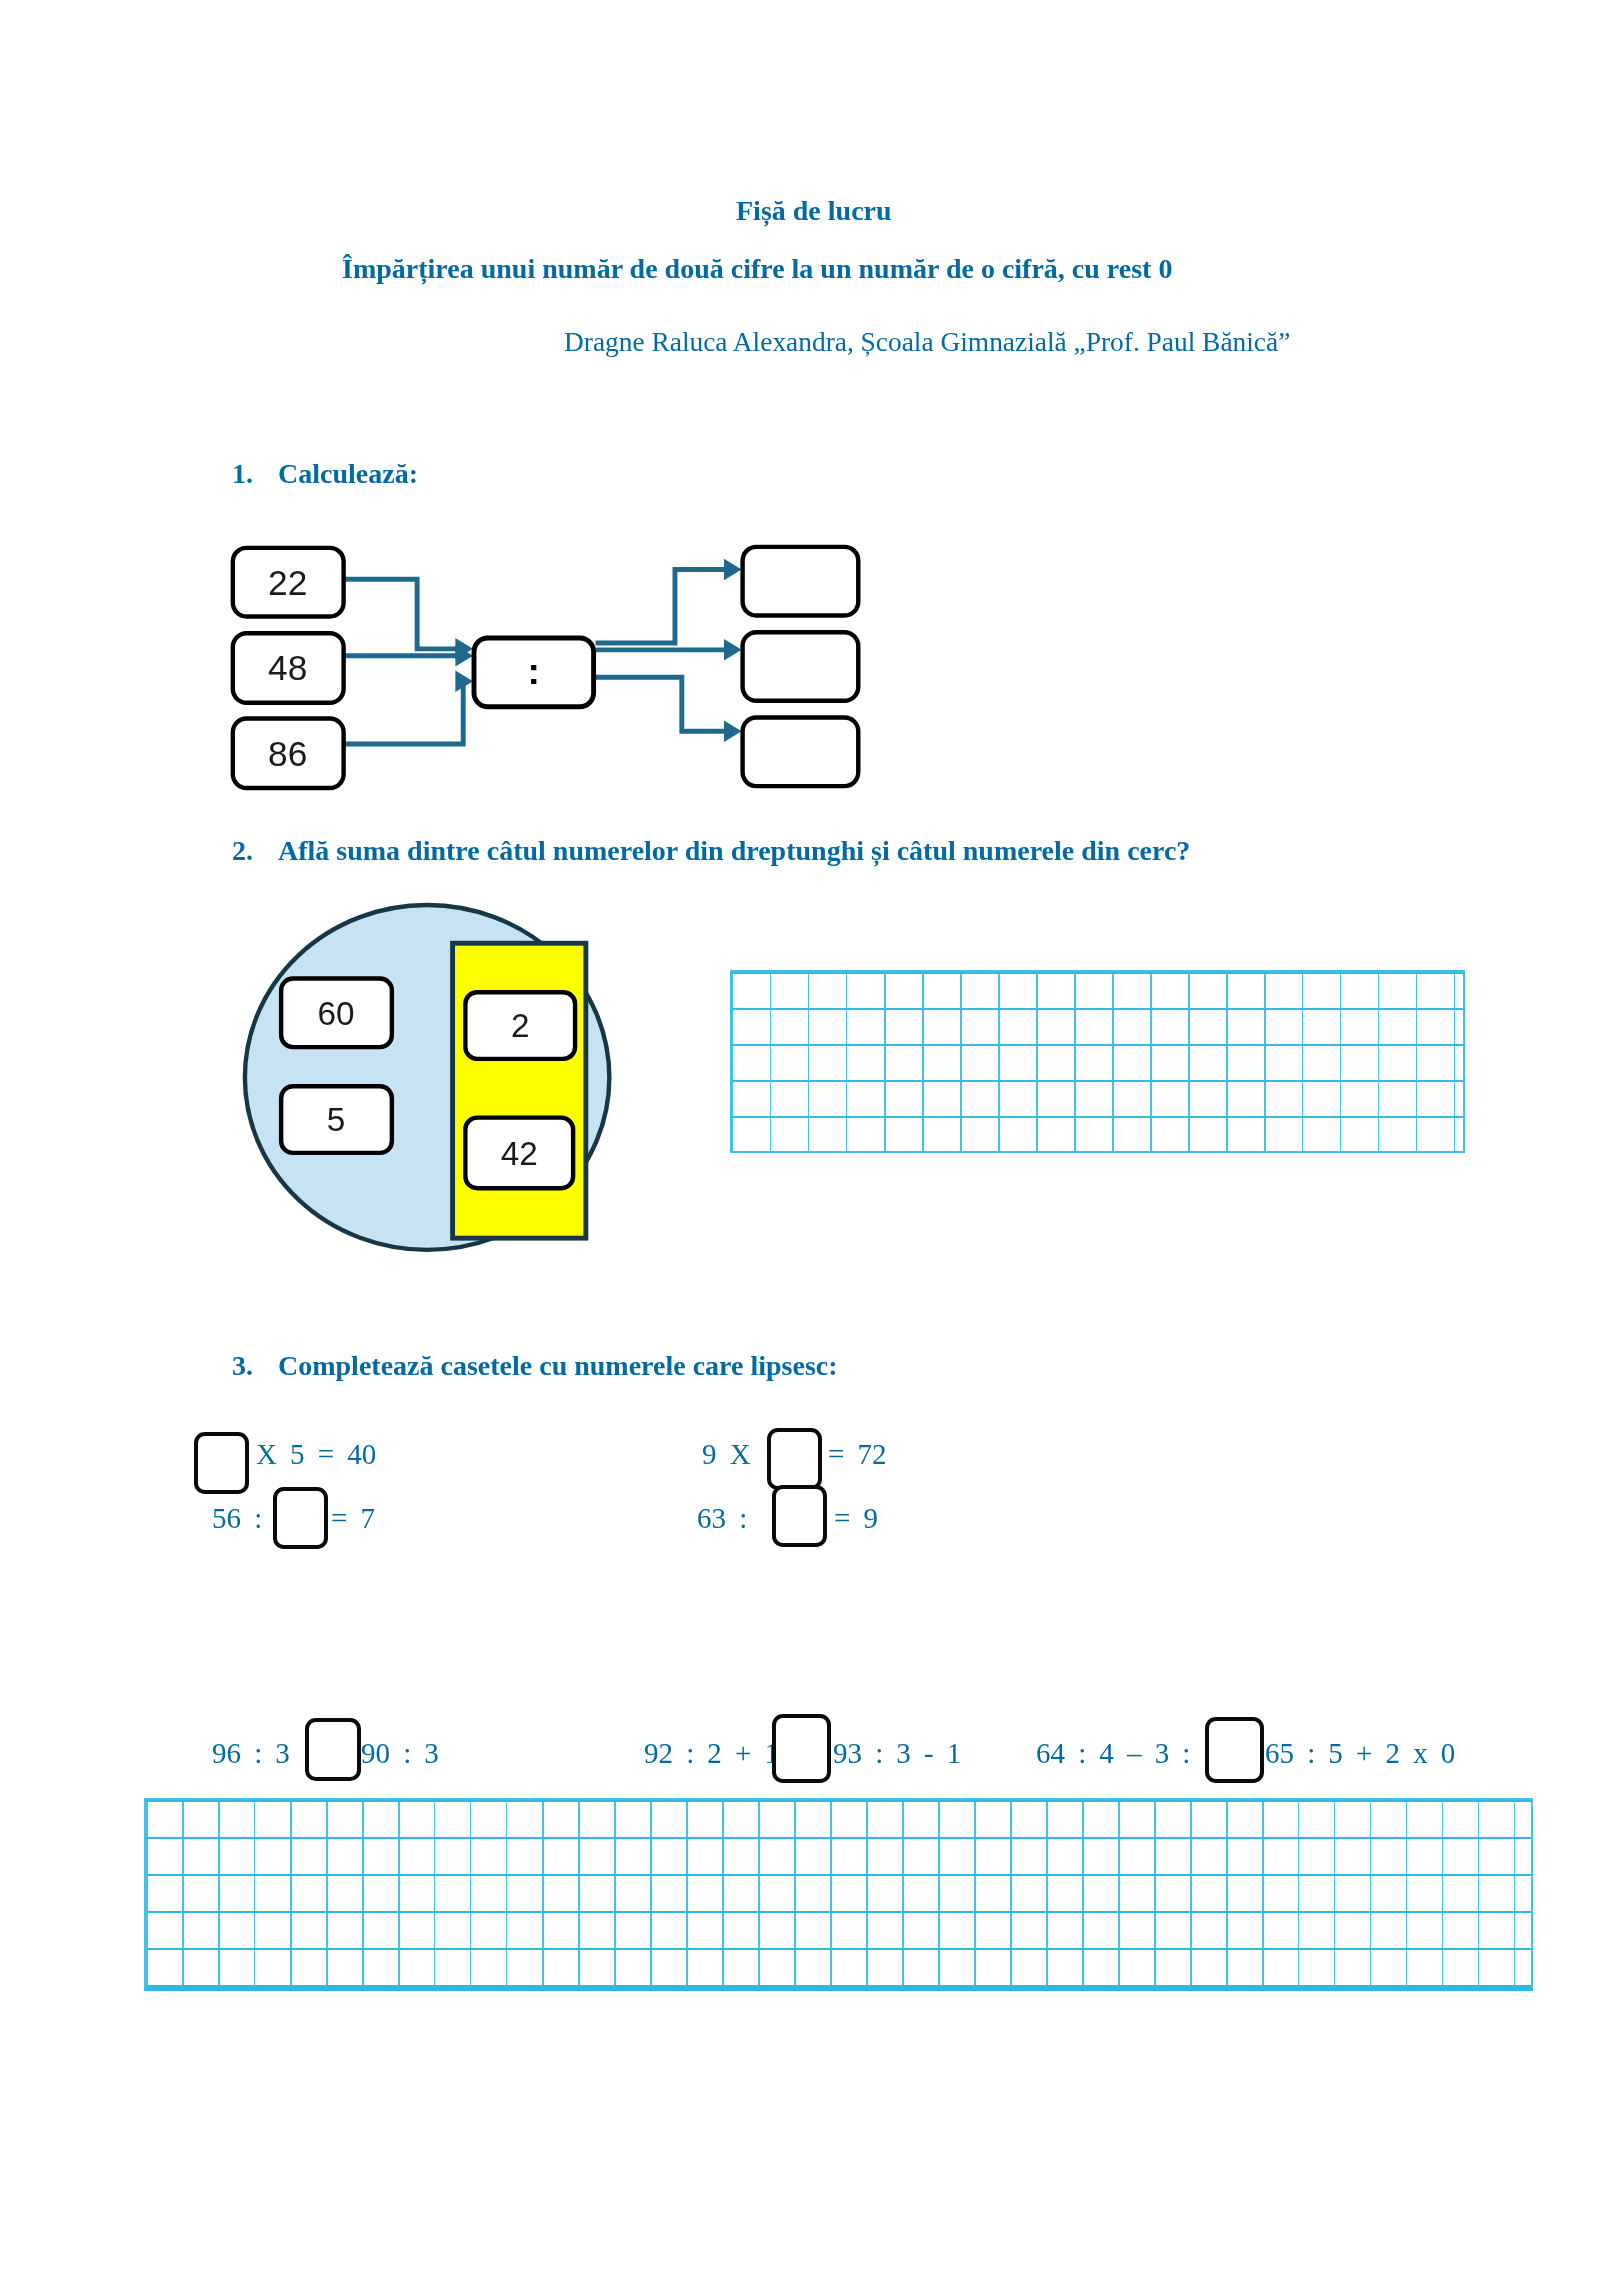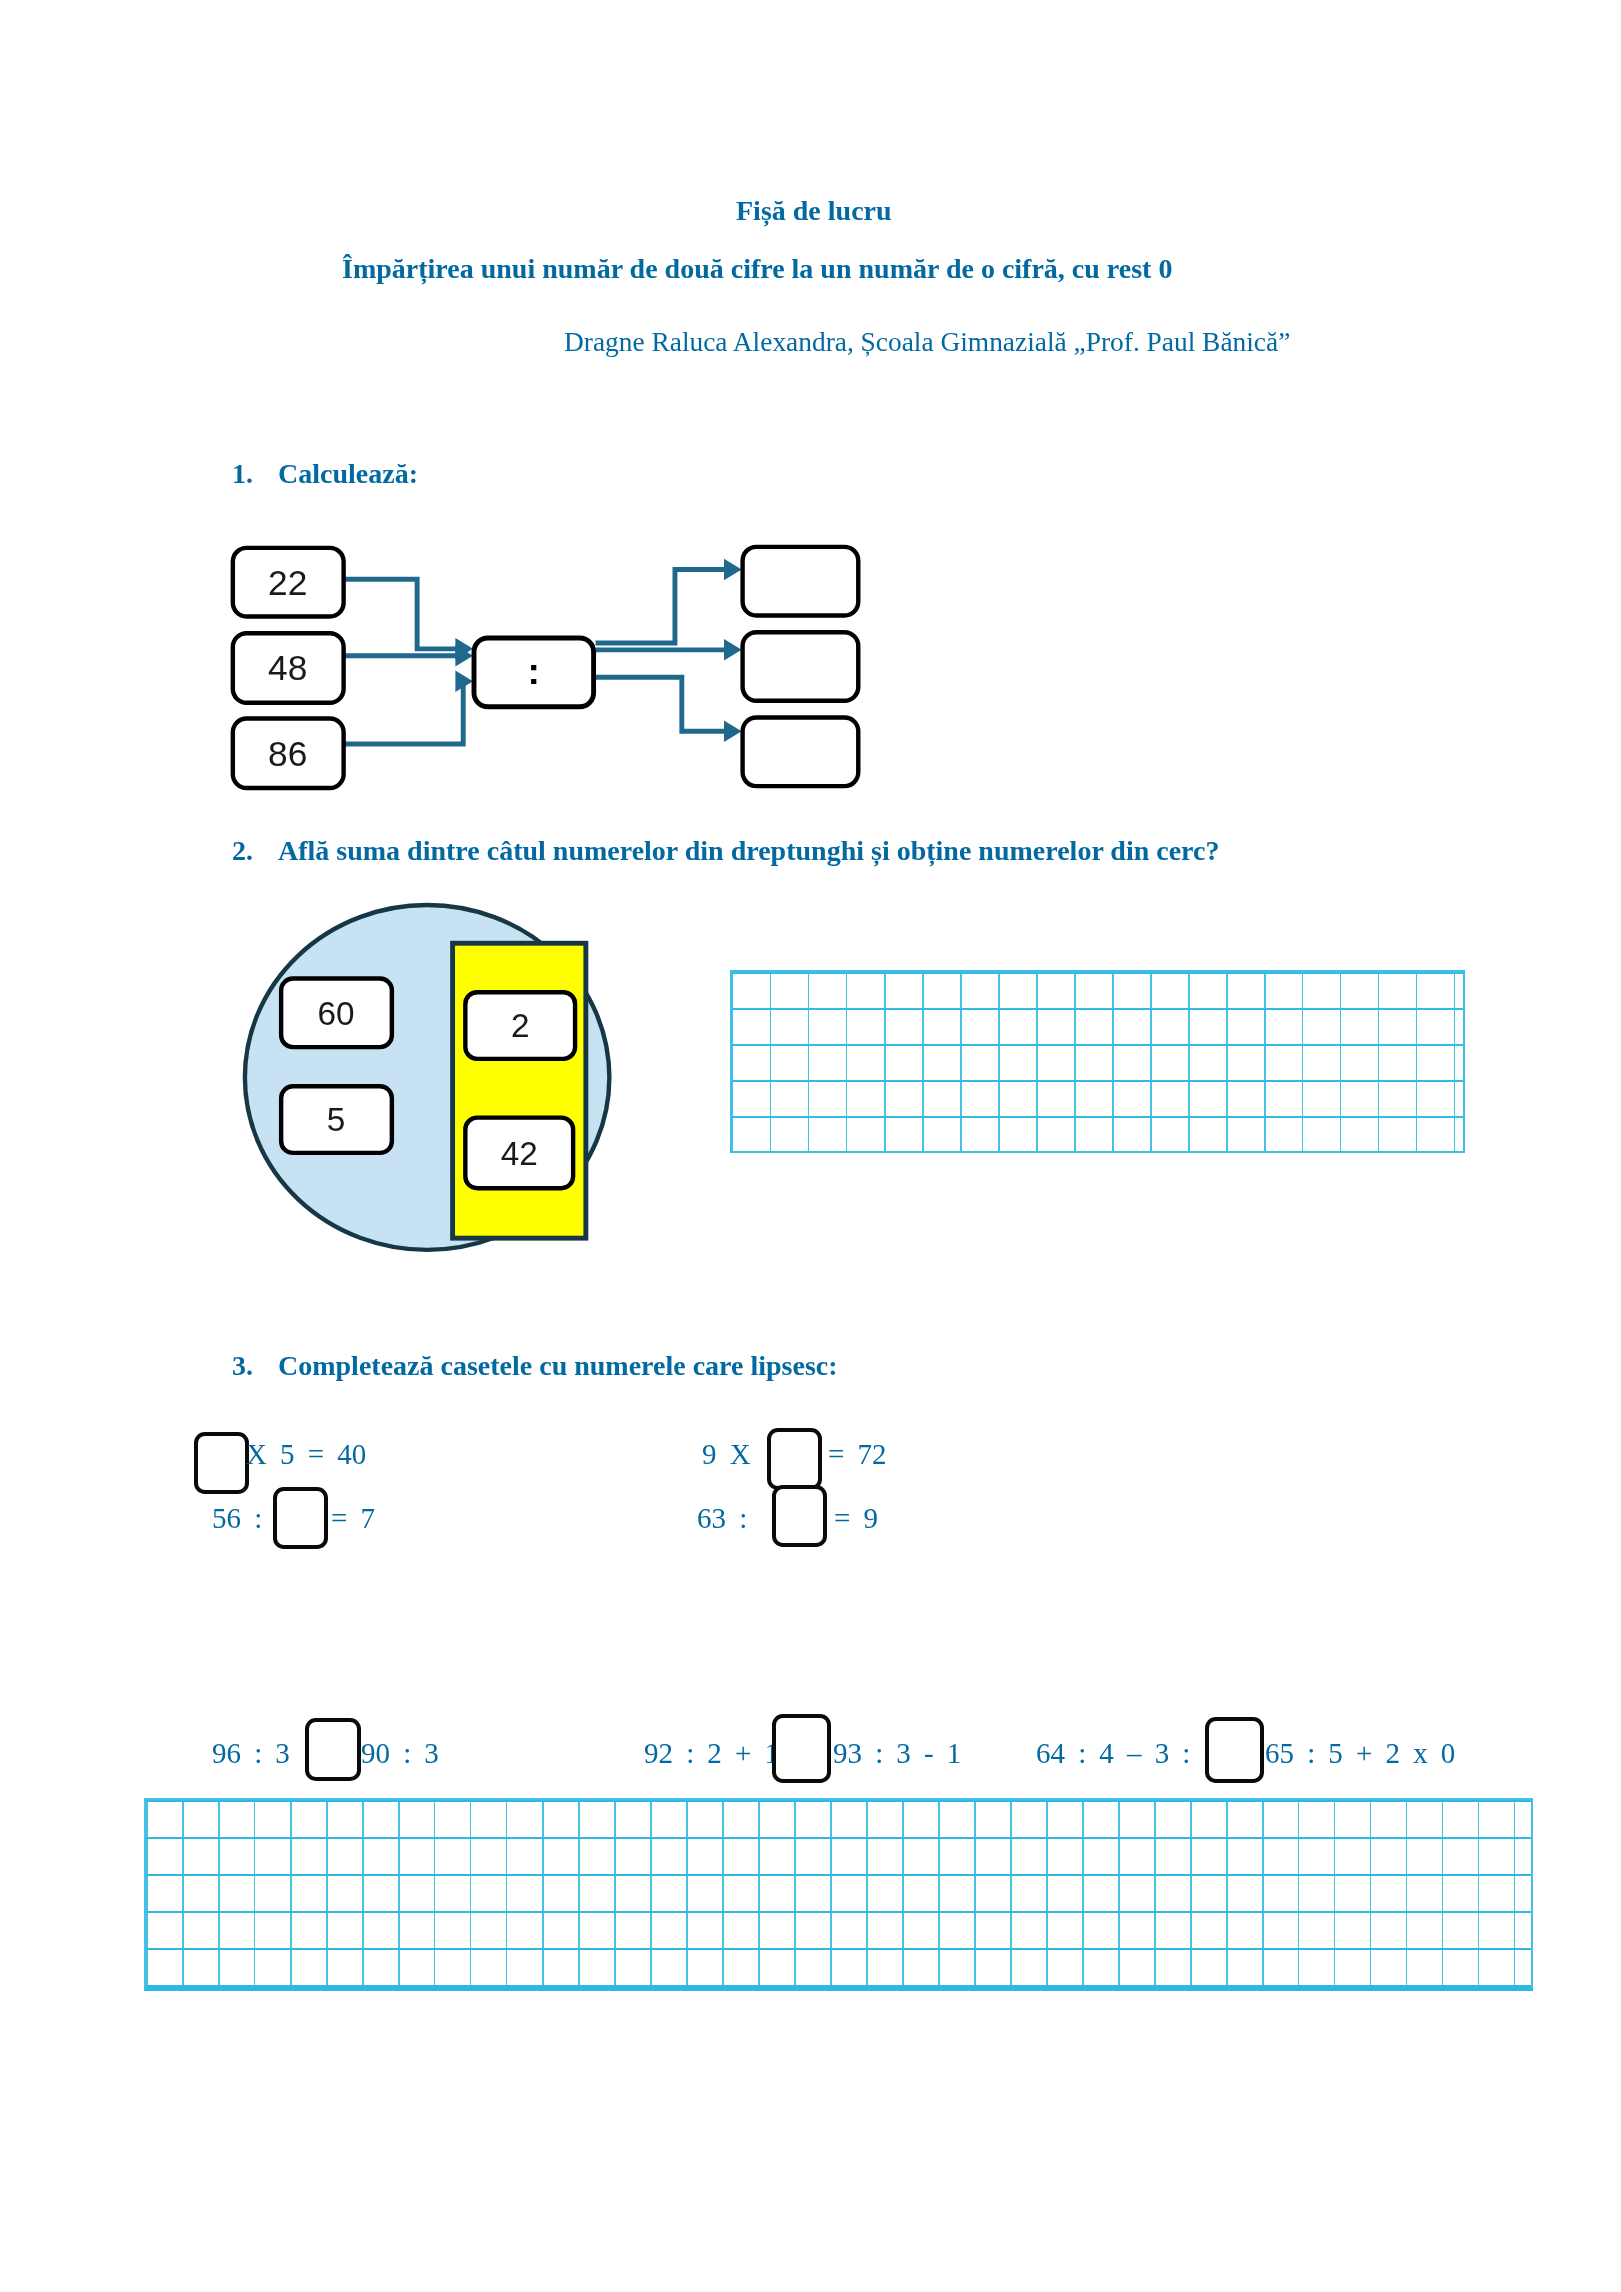--- a/index.html
+++ b/index.html
@@ -72,21 +72,21 @@
     <rect x="528" y="13" width="118" height="70" rx="14" fill="#fff" stroke="#000" stroke-width="4.5"></rect>
     <rect x="528" y="100" width="118" height="70" rx="14" fill="#fff" stroke="#000" stroke-width="4.5"></rect>
     <rect x="528" y="187" width="118" height="70" rx="14" fill="#fff" stroke="#000" stroke-width="4.5"></rect>
     <text class="num" x="64" y="62" text-anchor="middle">22</text>
     <text class="num" x="64" y="149" text-anchor="middle">48</text>
     <text class="num" x="64" y="236" text-anchor="middle">86</text>
     <text class="op" x="315" y="153" text-anchor="middle">:</text>
   </svg>
 
   <div class="abs t29 b" style="left:232px;top:834px;">
-    <span class="hnum">2.</span><span>Află suma dintre câtul numerelor din dreptunghi și obține numerelor din cerc?</span>
+    <span class="hnum">2.</span><span>Află suma dintre câtul numerelor din dreptunghi și câtul numerele din cerc?</span>
   </div>
 
   <svg class="abs" style="left:240px;top:897px;" width="387" height="358" viewBox="0 0 395 365">
     <ellipse cx="191" cy="184" rx="186" ry="176" stroke="#173744" stroke-width="4.5" fill="#c7e2f2"></ellipse>
     <rect x="217" y="47" width="136" height="301" stroke="#173744" stroke-width="5" fill="#ffff00"></rect>
     <rect x="42" y="83" width="113" height="70" rx="12" fill="#fff" stroke="#000" stroke-width="4.5"></rect>
     <rect x="42" y="193" width="113" height="68" rx="12" fill="#fff" stroke="#000" stroke-width="4.5"></rect>
     <rect x="230" y="97" width="112" height="68" rx="12" fill="#fff" stroke="#000" stroke-width="4.5"></rect>
     <rect x="230" y="225" width="110" height="72" rx="12" fill="#fff" stroke="#000" stroke-width="4.5"></rect>
     <text class="num2" x="98" y="130" text-anchor="middle">60</text>
@@ -95,21 +95,21 @@
     <text class="num2" x="285" y="273" text-anchor="middle">42</text>
   </svg>
 
   <div class="abs grid grid2" style="left:730px;top:970px;width:731px;height:179px;"></div>
 
   <div class="abs t29 b" style="left:232px;top:1349px;">
     <span class="hnum">3.</span><span>Completează casetele cu numerele care lipsesc:</span>
   </div>
 
   <div class="cbox" style="left:194px;top:1432px;"></div>
-  <div class="abs t30 eqn" style="left:246px;top:1437px;">X 5 = 40</div>
+  <div class="abs t30 eqn" style="left:256px;top:1437px;">X 5 = 40</div>
 
   <div class="abs t30 eqn" style="left:702px;top:1437px;">9 X</div>
   <div class="cbox" style="left:767px;top:1428px;"></div>
   <div class="abs t30 eqn" style="left:828px;top:1437px;">= 72</div>
 
   <div class="abs t30 eqn" style="left:212px;top:1501px;">56 :</div>
   <div class="cbox" style="left:273px;top:1487px;"></div>
   <div class="abs t30 eqn" style="left:331px;top:1501px;">= 7</div>
 
   <div class="abs t30 eqn" style="left:697px;top:1501px;">63 :</div>

